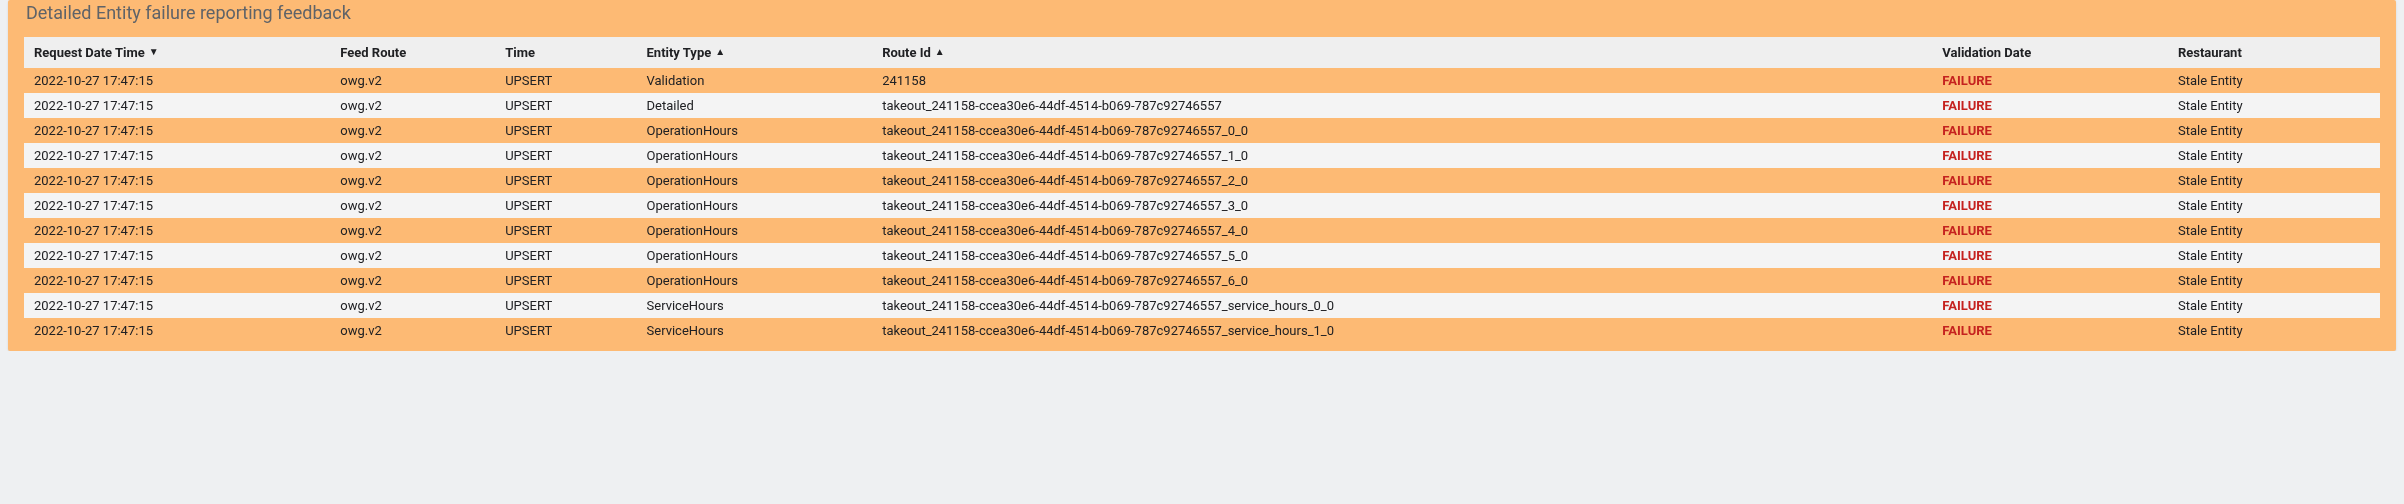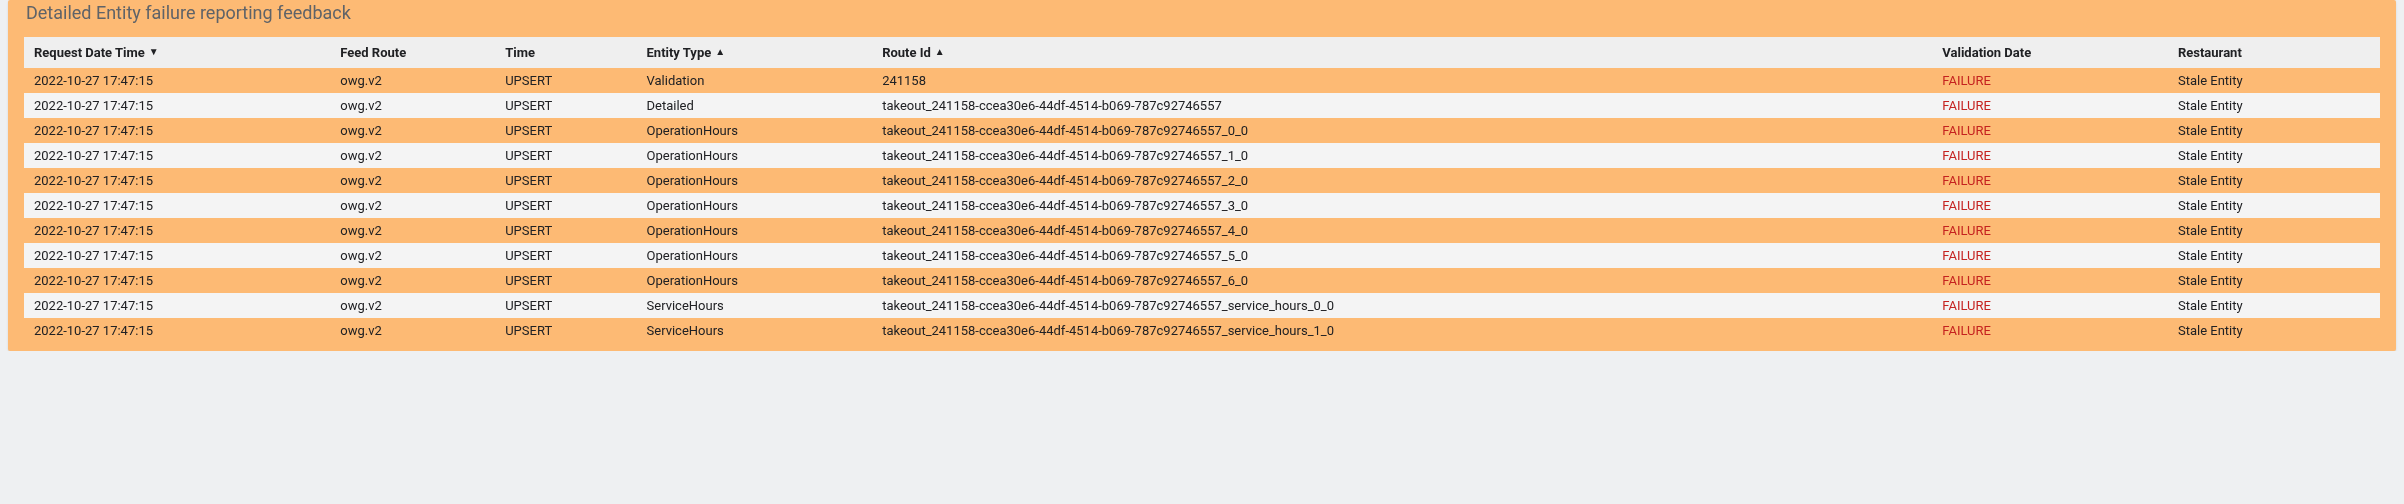--- a/index.html
+++ b/index.html
@@ -58,21 +58,21 @@
     .col-val      { width: 9%; }
     .sort-ind {
       display: inline-block;
       vertical-align: middle;
       margin-left: 4px;
       font-size: 10px;
       line-height: 1;
       position: relative;
       top: -1px;
     }
-    .failure { color: #c5221f; font-weight: 400; }
+    .failure { color: #c5221f; font-weight: 700; }
     .th-inner {
       display: inline-flex;
       align-items: center;
       cursor: pointer;
     }
   </style>
 </head>
 <body>
 
 <div class="card">

